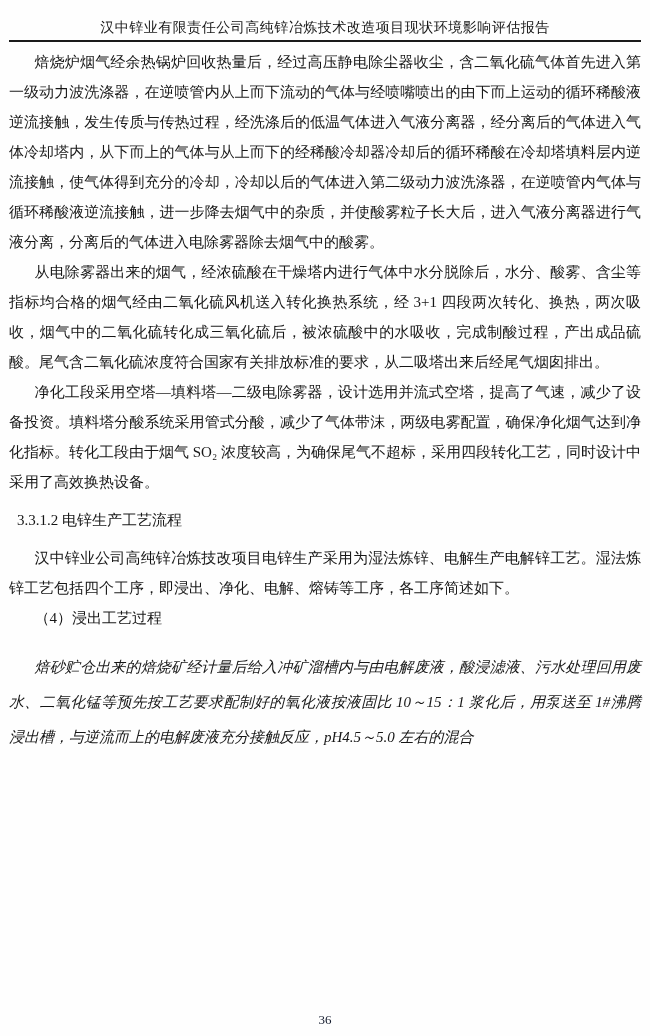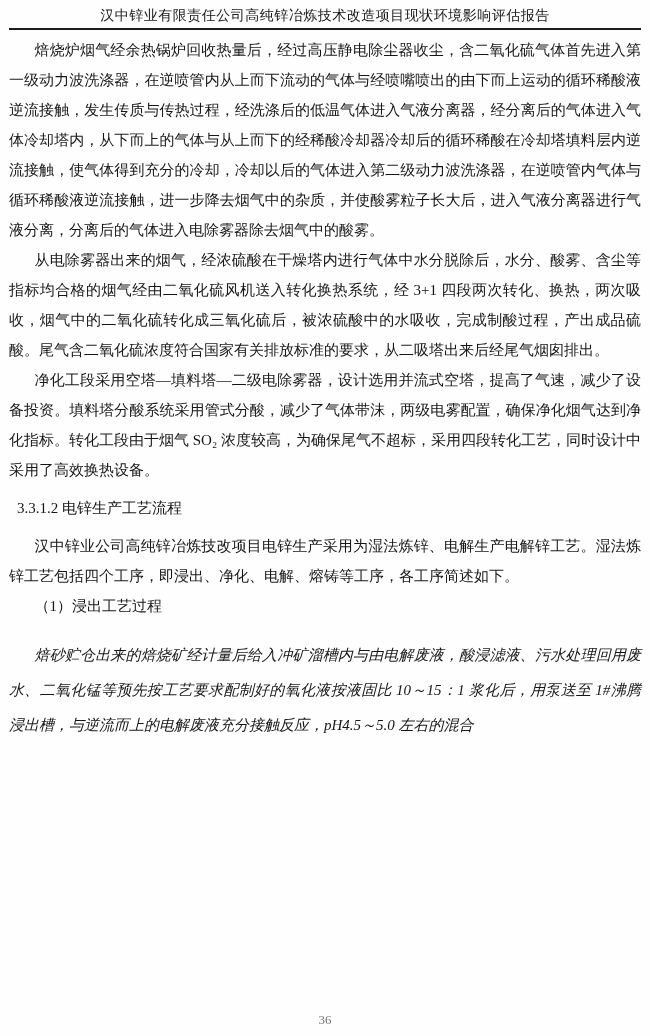--- a/index.html
+++ b/index.html
@@ -11,21 +11,21 @@
     position: relative;
     width: 650px;
     height: 1036px;
     background: #fefefe;
     overflow: hidden;
     font-family: "Liberation Serif", "DejaVu Serif", serif;
     color: #161616;
     box-sizing: border-box;
   }
   .doc-header {
-    padding-top: 7px;
+    padding-top: 19px;
     text-align: center;
     font-size: 14px;
     line-height: 18px;
     letter-spacing: 0.5px;
     white-space: nowrap;
   }
   .header-rule {
     margin: 3px 9px 0 9px;
     border-bottom: 2px solid #1a1a1a;
     height: 0;
@@ -55,21 +55,21 @@
     font-style: italic;
   }
   .page-footer {
     position: absolute;
     left: 0;
     right: 0;
     bottom: 8px;
     text-align: center;
     font-size: 13px;
     line-height: 16px;
-    color: #737373;
+    color: #0f172a;
   }
 </style>
 </head>
 <body>
 
 <div class="page">
 
   <header class="doc-header">
     <span>汉中锌业有限责任公司高纯锌冶炼技术改造项目现状环境影响评估报告</span>
   </header>
@@ -82,21 +82,21 @@
 
     <p class="para">从电除雾器出来的烟气，经浓硫酸在干燥塔内进行气体中水分脱除后，水分、酸雾、含尘等指标均合格的烟气经由二氧化硫风机送入转化换热系统，经 3+1 四段两次转化、换热，两次吸收，烟气中的二氧化硫转化成三氧化硫后，被浓硫酸中的水吸收，完成制酸过程，产出成品硫酸。尾气含二氧化硫浓度符合国家有关排放标准的要求，从二吸塔出来后经尾气烟囱排出。</p>
 
     <p class="para">净化工段采用空塔—填料塔—二级电除雾器，设计选用并流式空塔，提高了气速，减少了设备投资。填料塔分酸系统采用管式分酸，减少了气体带沫，两级电雾配置，确保净化烟气达到净化指标。转化工段由于烟气 SO₂ 浓度较高，为确保尾气不超标，采用四段转化工艺，同时设计中采用了高效换热设备。</p>
 
 
     <h2 class="section-heading">3.3.1.2 电锌生产工艺流程</h2>
 
     <p class="para">汉中锌业公司高纯锌冶炼技改项目电锌生产采用为湿法炼锌、电解生产电解锌工艺。湿法炼锌工艺包括四个工序，即浸出、净化、电解、熔铸等工序，各工序简述如下。</p>
 
-    <p class="para">（1）浸出工艺过程</p>
+    <p class="para">（4）浸出工艺过程</p>
 
 
 
     <p class="para para-loose">焙砂贮仓出来的焙烧矿经计量后给入冲矿溜槽内与由电解废液，酸浸滤液、污水处理回用废水、二氧化锰等预先按工艺要求配制好的氧化液按液固比 10～15：1 浆化后，用泵送至 1#沸腾浸出槽，与逆流而上的电解废液充分接触反应，pH4.5～5.0 左右的混合</p>
 
   </main>
 
   <footer class="page-footer">
     <span>36</span>
   </footer>

